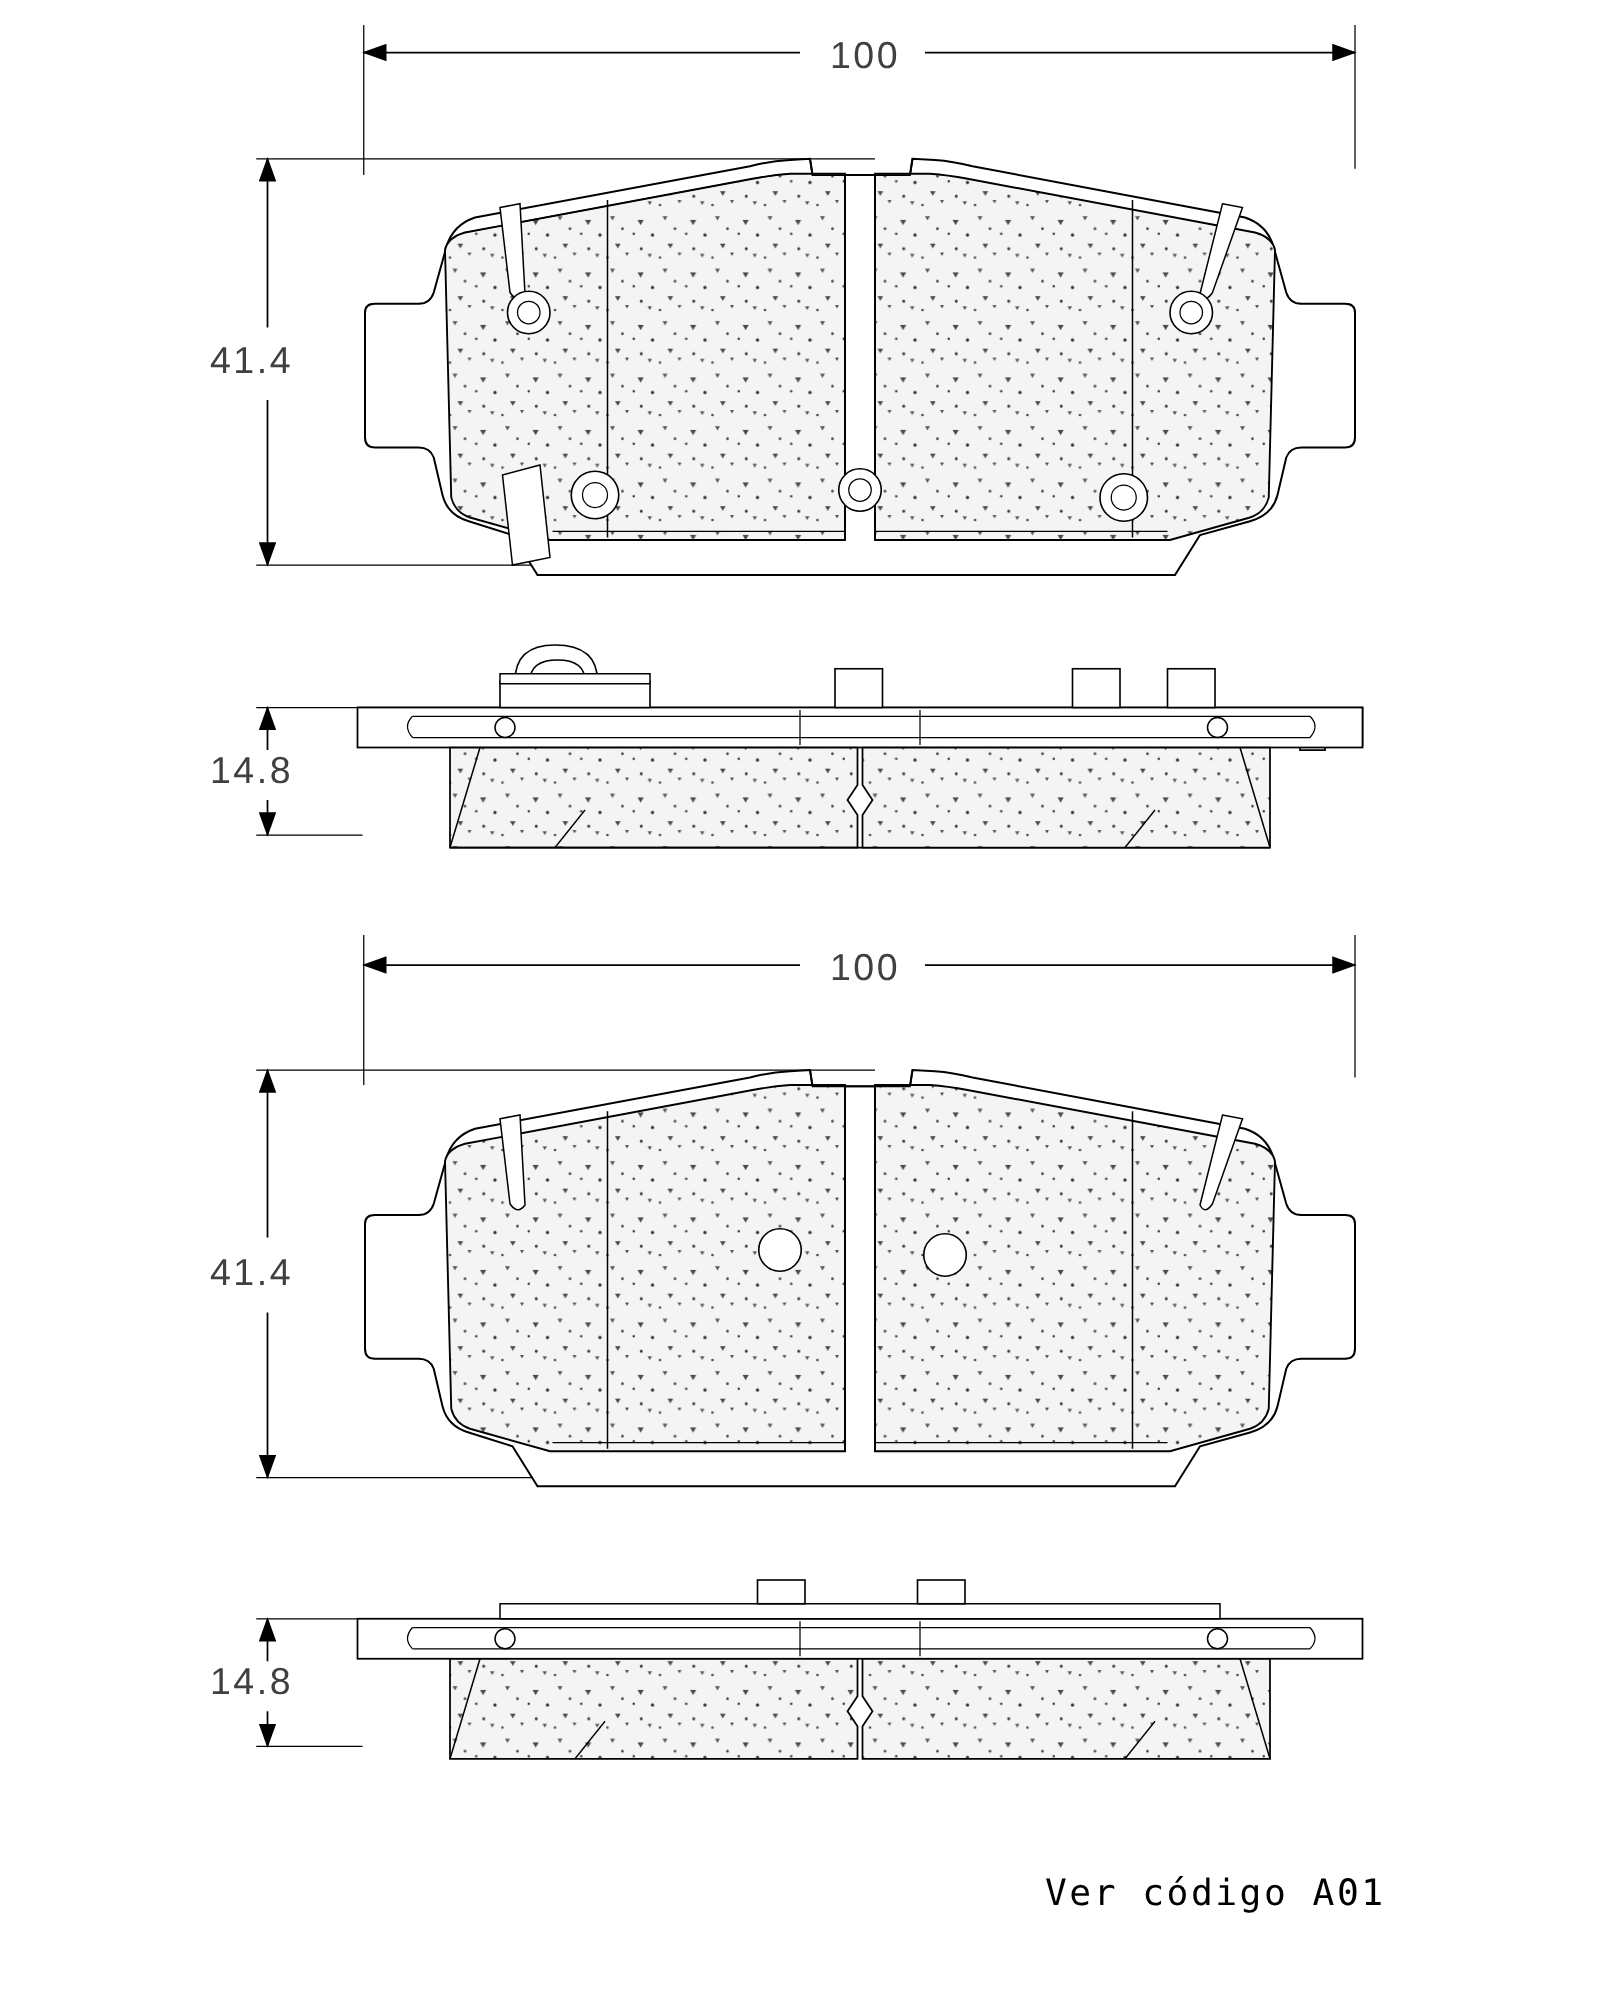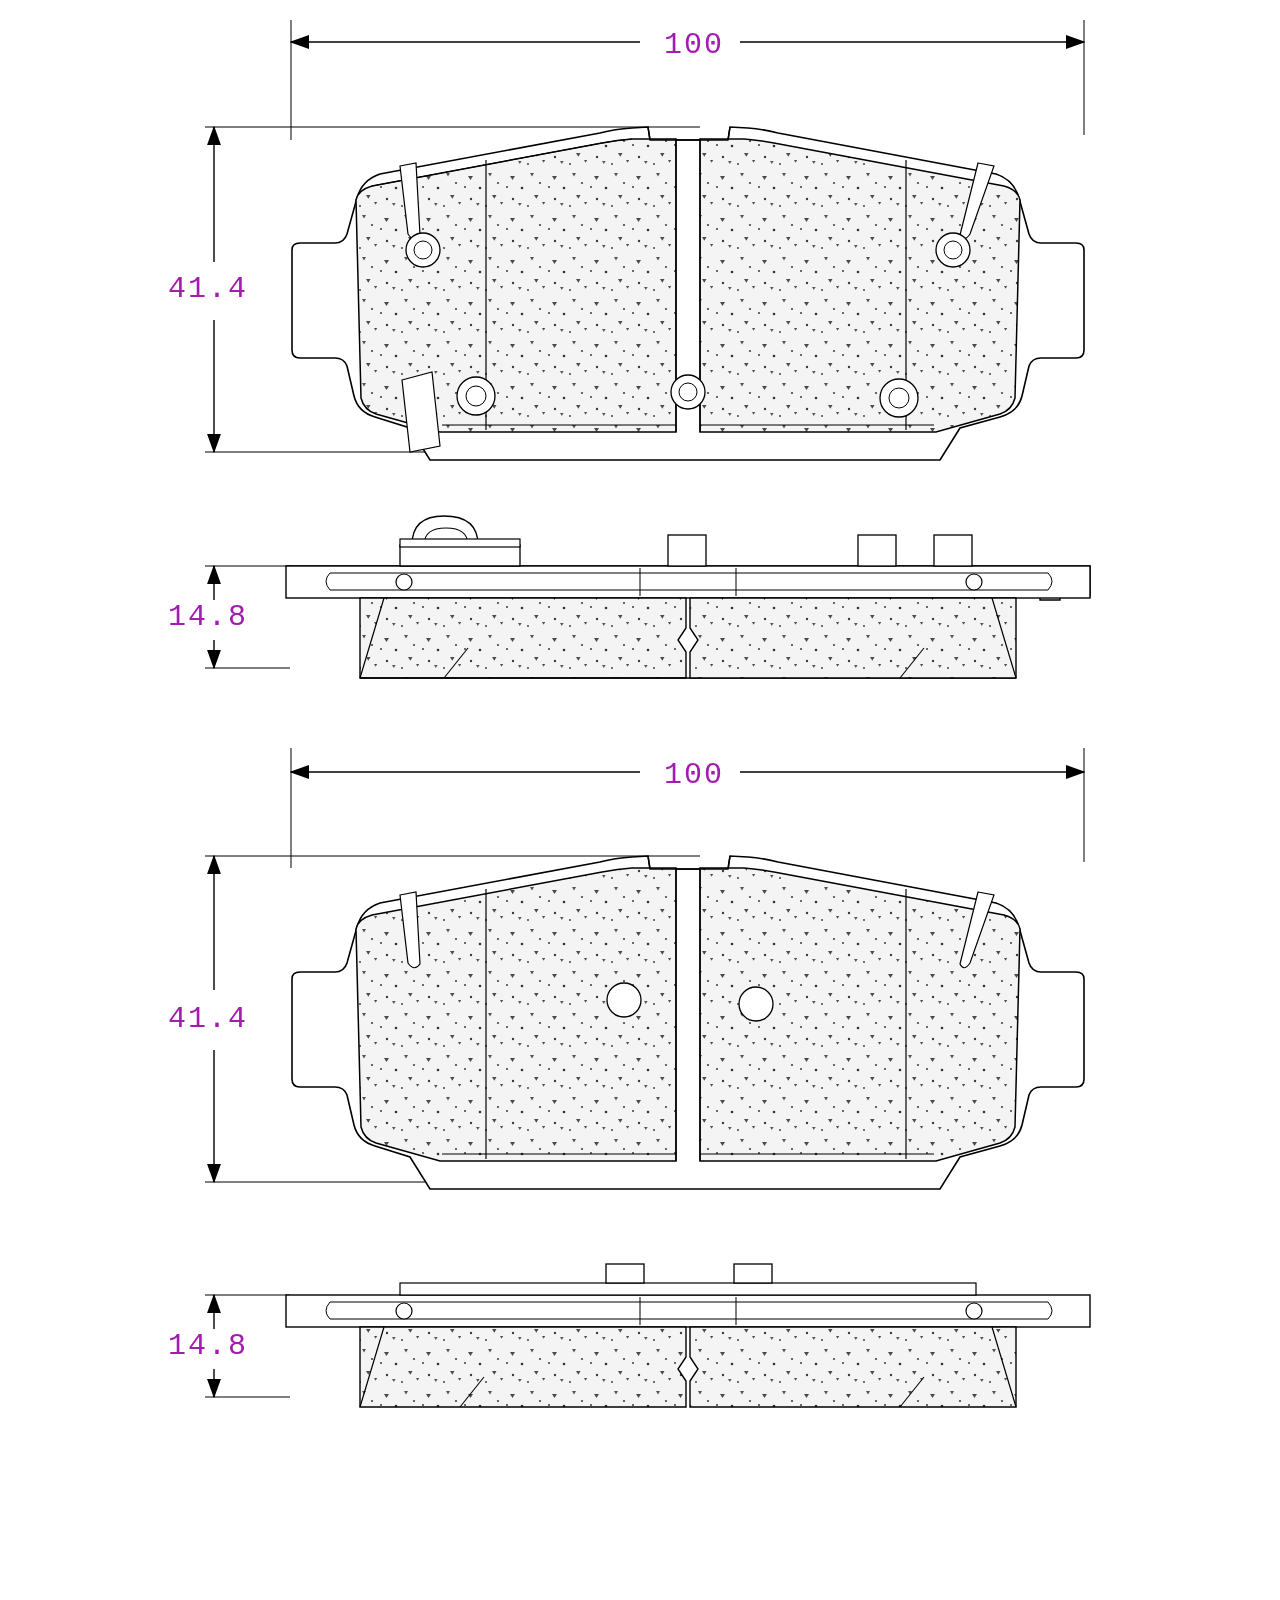--- a/index.html
+++ b/index.html
@@ -21,24 +21,24 @@
   }
   svg.drawing {
     position: absolute;
     left: 0;
     top: 0;
     width: 1280px;
     height: 1600px;
   }
   .dim-label {
     position: absolute;
-    font-family: Liberation Mono, monospace;
+    font-family: Liberation Sans, sans-serif;
     font-size: 30px;
     letter-spacing: 2px;
-    color: #a21caf;
+    color: #404040;
     white-space: nowrap;
   }
   .note-label {
     position: absolute;
     font-family: "DejaVu Sans Mono", monospace;
     font-size: 29px;
     letter-spacing: 2px;
     color: #000;
     white-space: nowrap;
   }
@@ -248,14 +248,15 @@
   <div class="dim-label" style="left:168px; top:272px;">41.4</div>
 
   <div class="dim-label" style="left:168px; top:600px;">14.8</div>
 
   <div class="dim-label" style="left:664px; top:758px;">100</div>
 
   <div class="dim-label" style="left:168px; top:1002px;">41.4</div>
 
   <div class="dim-label" style="left:168px; top:1329px;">14.8</div>
 
+  <div class="note-label" style="left:836px; top:1497px;">Ver código A01</div>
 
 </div>
 
 </body></html>

